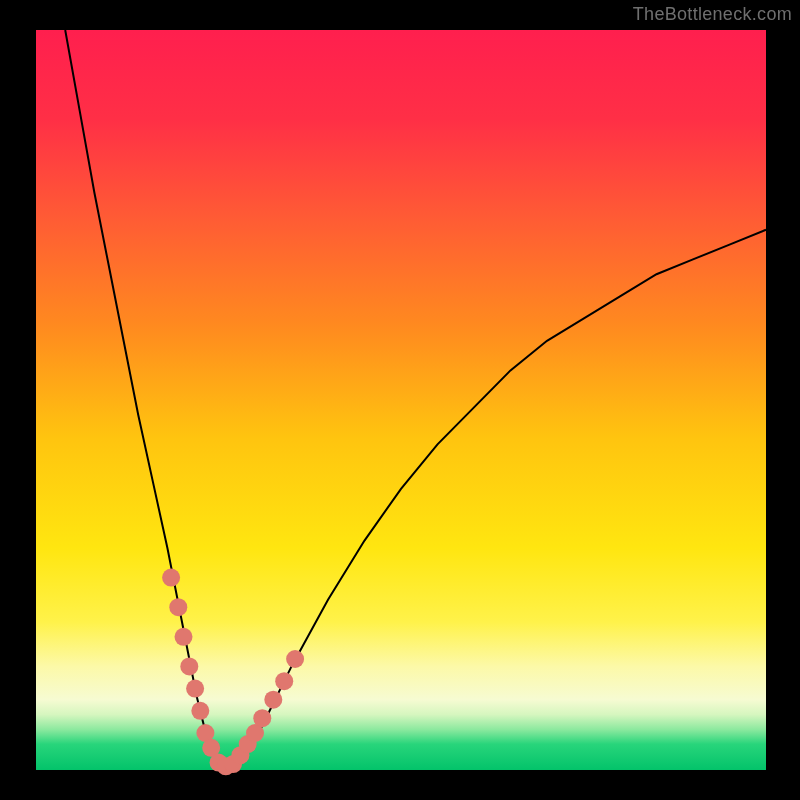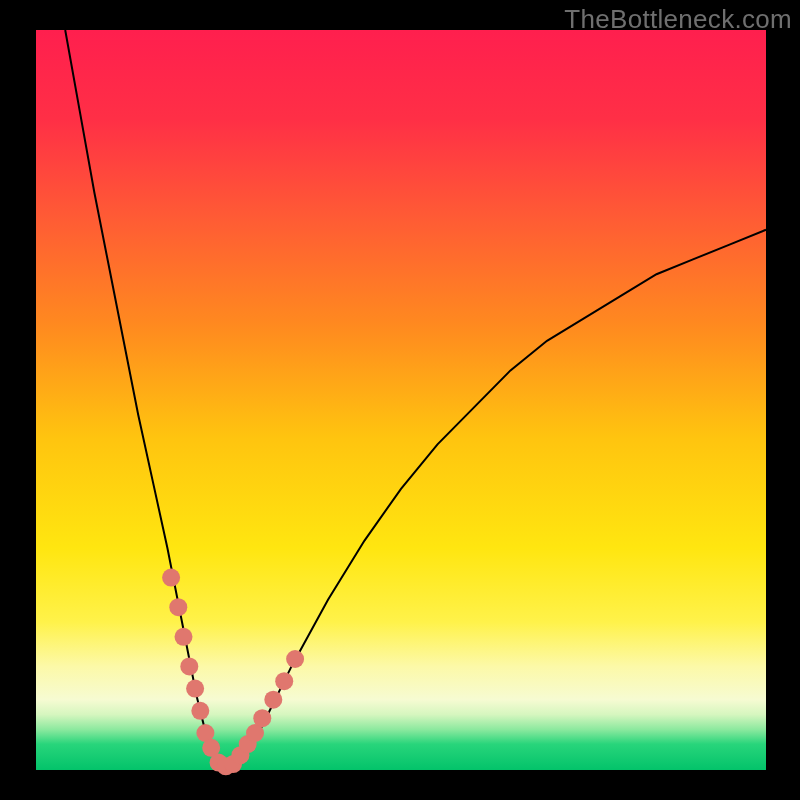--- a/index.html
+++ b/index.html
@@ -16,21 +16,21 @@
     left: 0;
     top: 0;
     width: 800px;
     height: 800px;
   }
   .watermark {
     position: absolute;
     top: 4px;
     right: 8px;
     color: #6f6f6f;
-    font-size: 26px;
+    font-size: 18px;
     font-weight: 500;
     letter-spacing: 0.3px;
     z-index: 20;
     margin-left: 20px;
   }
   svg {
     position: absolute;
     left: 0;
     top: 0;
   }

